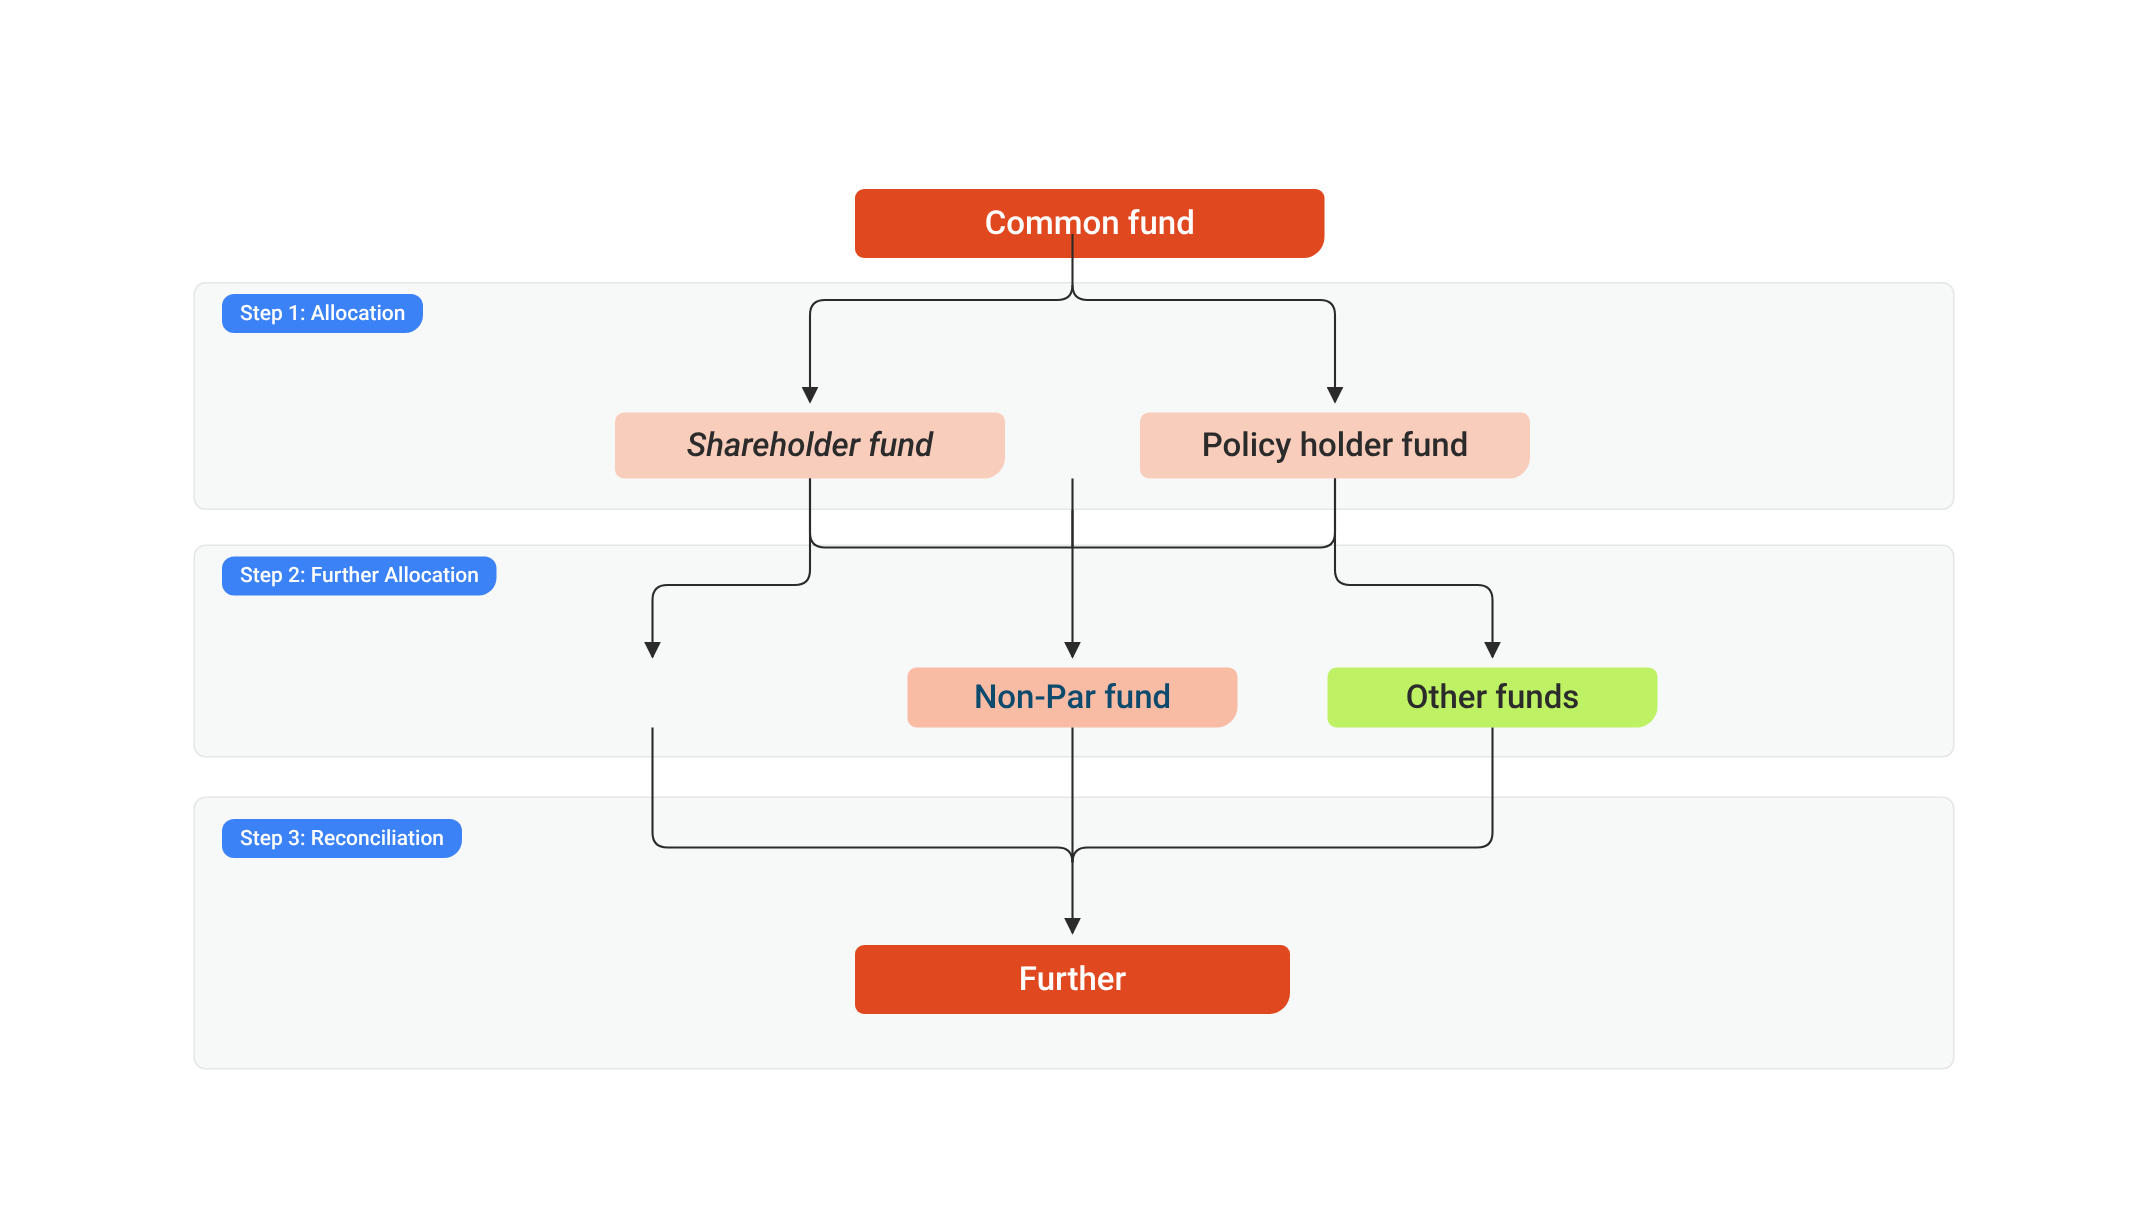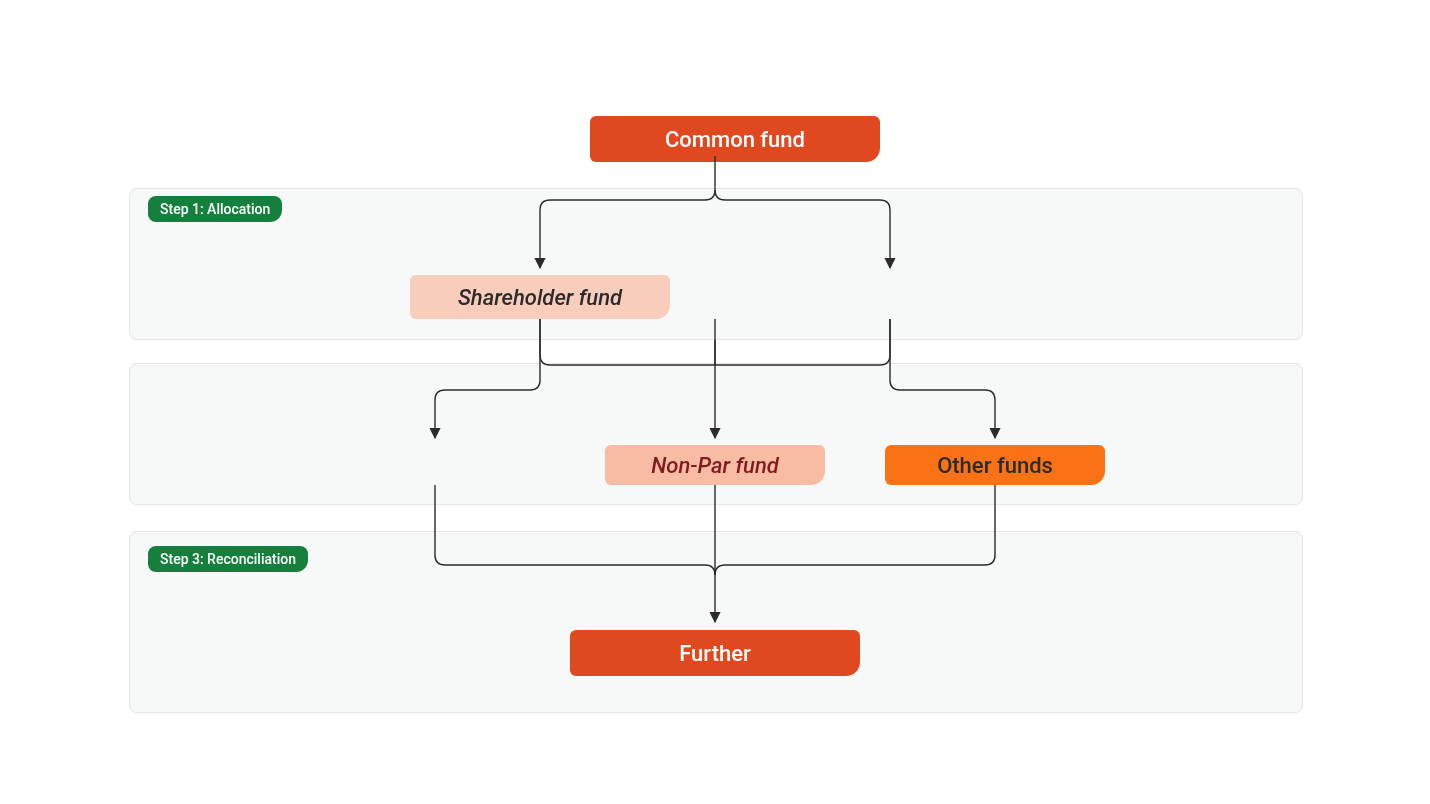--- a/index.html
+++ b/index.html
@@ -1,41 +1,43 @@
 <!DOCTYPE html>
 <html><head>
 <meta charset="utf-8">
 <style>
   html,body{margin:0;padding:0;width:1430px;height:804px;background:#fff;font-family:-apple-system,BlinkMacSystemFont,"Segoe UI",Roboto,Helvetica,Arial,sans-serif;color:#2b2b2b;}
   .stage{position:relative;width:1430px;height:804px;}
   .box{position:absolute;display:flex;align-items:center;justify-content:center;font-size:22px;font-weight:500;border-radius:6px 6px 14px 6px;}
   .box.top{background:#e0481f;color:#fff;font-size:22px;}
   .box.light{background:#f8cdbb;color:#2b2b2b;}
   .box.mid1{background:#f5a68a;color:#2b2b2b;}
-  .box.mid2{background:#f8bba4;color:#7f1d1d;font-style:italic;}
-  .box.mid3{background:#f97316;color:#2b2b2b;}
+  .box.mid2{background:#f8bba4;color:#0c4a6e;}
+  .box.mid3{background:#bef264;color:#2b2b2b;}
   .box.bottom{background:#e0481f;color:#fff;}
   .panel{position:absolute;background:#f7f8f8;border:1px solid #e4e6e7;border-radius:8px;}
-  .tag{position:absolute;background:#15803d;color:#fff;font-size:14px;font-weight:500;padding:5px 12px;border-radius:8px 8px 12px 8px;}
+  .tag{position:absolute;background:#3b82f6;color:#fff;font-size:14px;font-weight:500;padding:5px 12px;border-radius:8px 8px 12px 8px;}
   svg.arrows{position:absolute;left:0;top:0;width:1430px;height:804px;pointer-events:none;}
 </style>
 </head>
 <body>
 
 <div class="stage">
 
   <div class="panel" style="left:129px;top:188px;width:1172px;height:150px;"></div>
   <div class="panel" style="left:129px;top:363px;width:1172px;height:140px;"></div>
   <div class="panel" style="left:129px;top:531px;width:1172px;height:180px;"></div>
 
   <div class="tag" style="left:148px;top:196px;">Step 1: Allocation</div>
+  <div class="tag" style="left:148px;top:371px;">Step 2: Further Allocation</div>
   <div class="tag" style="left:148px;top:546px;">Step 3: Reconciliation</div>
 
-  <div class="box top" style="left:570px;top:116px;width:290px;height:46px;margin-left:20px;">Common fund</div>
+  <div class="box top" style="left:570px;top:126px;width:313px;height:46px;">Common fund</div>
   <div class="box light" style="left:410px;top:275px;width:260px;height:44px;font-style:italic;">Shareholder fund</div>
+  <div class="box light" style="left:760px;top:275px;width:260px;height:44px;">Policy holder fund</div>
   <div class="box mid2" style="left:605px;top:445px;width:220px;height:40px;">Non-Par fund</div>
   <div class="box mid3" style="left:885px;top:445px;width:220px;height:40px;">Other funds</div>
   <div class="box bottom" style="left:570px;top:630px;width:290px;height:46px;">Further</div>
 
   <svg class="arrows">
     <defs>
       <marker id="ah" viewBox="0 0 10 10" refX="9" refY="5" markerWidth="8" markerHeight="8" orient="auto-start-reverse">
         <path d="M0,0 L10,5 L0,10 z" fill="#2b2b2b"></path>
       </marker>
     </defs>

